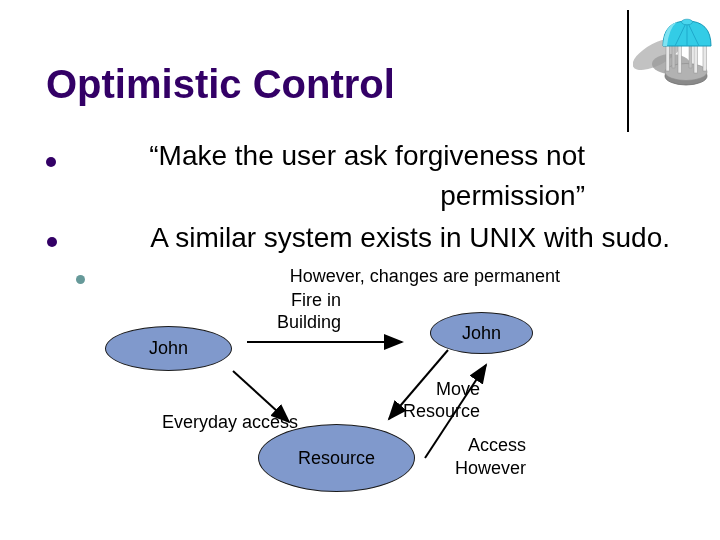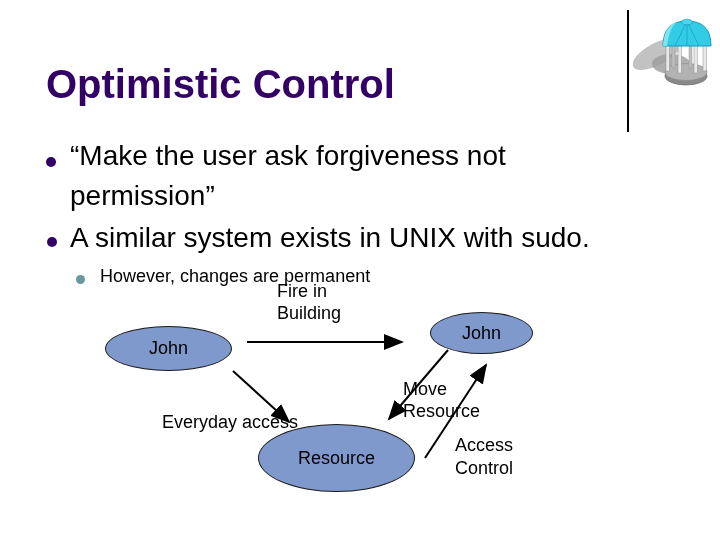--- a/index.html
+++ b/index.html
@@ -3,21 +3,21 @@
 <meta charset="utf-8">
 <style>
   html, body { margin: 0; padding: 0; }
   body {
     width: 720px; height: 540px;
     background: #ffffff;
     font-family: "Liberation Sans", sans-serif;
     position: relative;
     overflow: hidden;
   }
-  .slide { position: absolute; inset: 0; background: #fff; }
+  .slide { position: absolute; inset: 0; background: #fff; text-align: right; }
 
   
   .slide-title {
     position: absolute; left: 46px; top: 60px;
     font-size: 40px; font-weight: bold; color: #330066;
     line-height: 48px; white-space: nowrap;
   }
 
   
   .divider-line {
@@ -54,21 +54,21 @@
     box-sizing: border-box;
   }
   #node-john-left  { left: 105px; top: 326px; width: 127px; height: 45px; }
   #node-john-right { left: 430px; top: 312px; width: 103px; height: 42px; }
   #node-resource   { left: 258px; top: 424px; width: 157px; height: 68px; }
 
   .edge-label {
     position: absolute; font-size: 18px; line-height: 22px;
     color: #000; white-space: pre-line;
   }
-  #lbl-fire      { left: 277px; top: 280px; }
+  #lbl-fire      { left: 277px; top: 289px; }
   #lbl-everyday  { left: 162px; top: 411px; white-space: nowrap; }
   #lbl-move      { left: 388px; top: 378px; margin-left: 15px; }
   #lbl-denied    { left: 455px; top: 434px; line-height: 23px; }
 
   .arrows-overlay {
     position: absolute; left: 0; top: 0; width: 720px; height: 540px;
     pointer-events: none;
   }
 </style>
 </head>
@@ -126,15 +126,15 @@
   <div id="node-resource" class="node">
     <span>Resource</span>
   </div>
 
   <div id="lbl-fire" class="edge-label">Fire in
 Building</div>
   <div id="lbl-everyday" class="edge-label">Everyday access</div>
   <div id="lbl-move" class="edge-label">Move
 Resource</div>
   <div id="lbl-denied" class="edge-label">Access
-Control</div>
+However</div>
 
 </div>
 
 </body></html>

